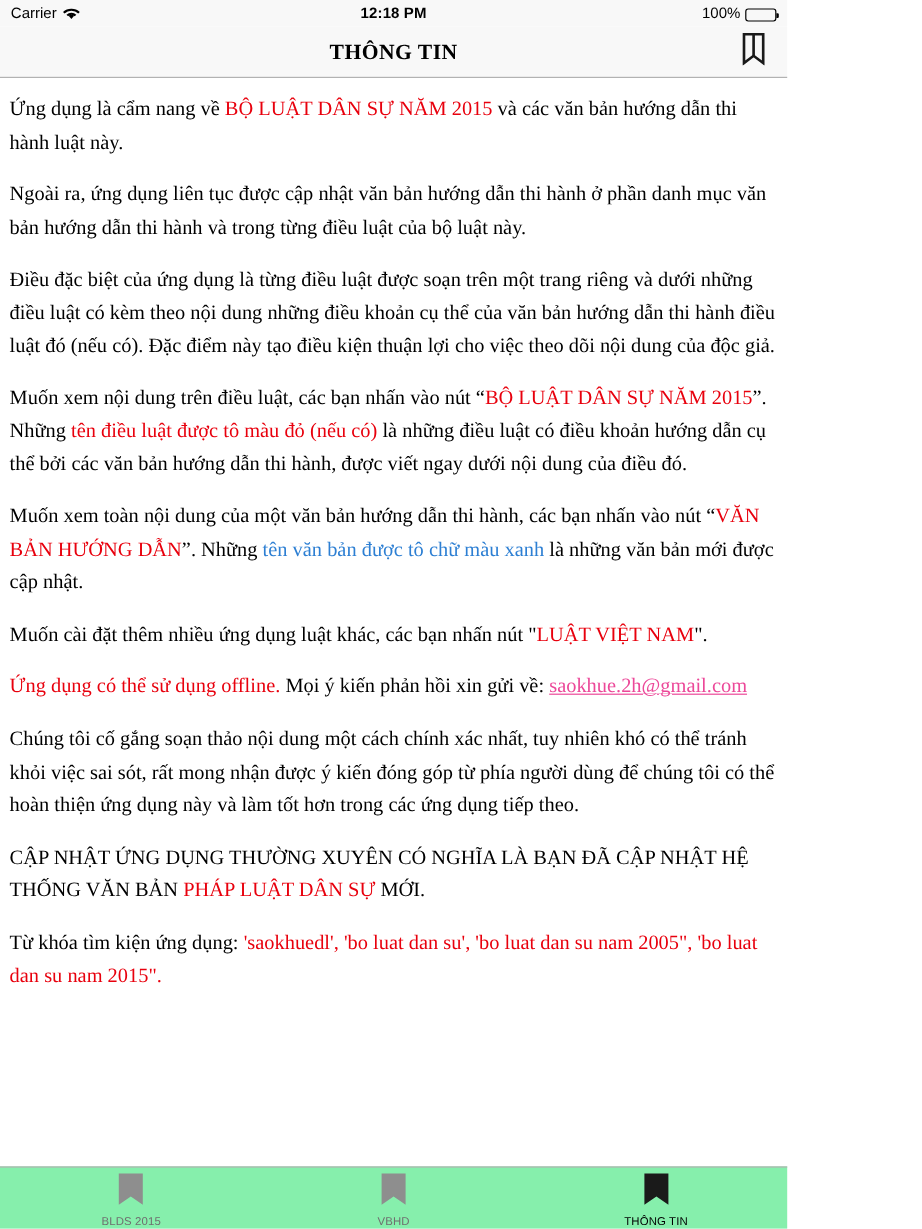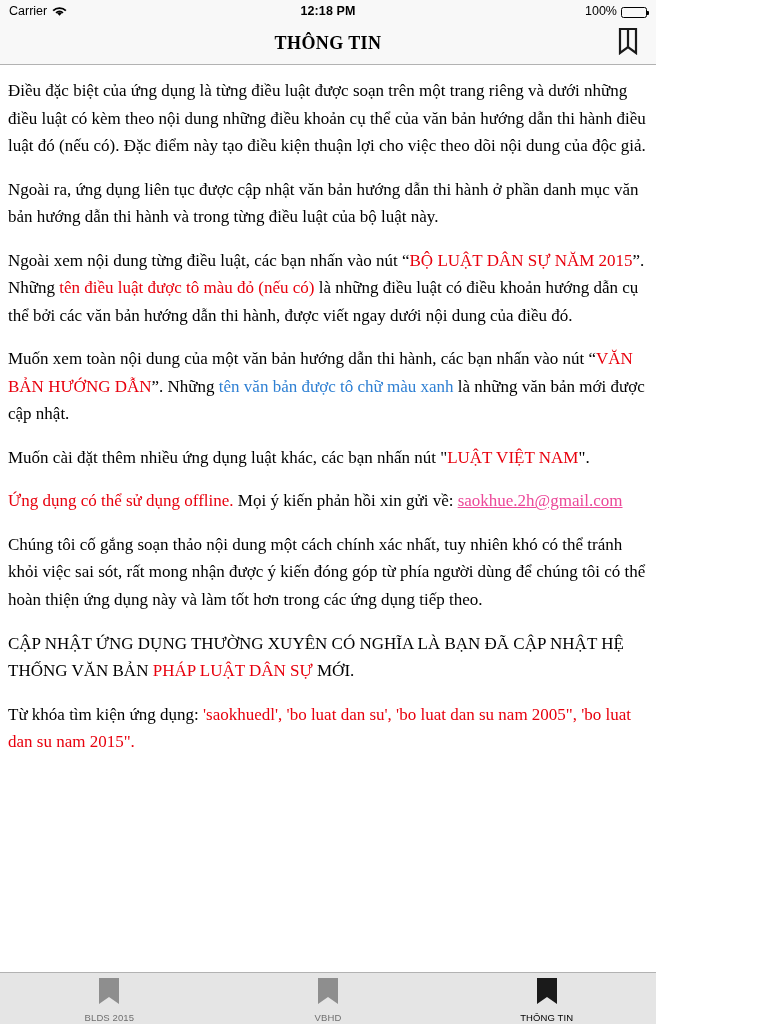--- a/index.html
+++ b/index.html
@@ -126,21 +126,21 @@
   .blue { color: #2d7fd3; margin-top: 40px; }
   .link {
     color: #ec4899;
     text-decoration: underline;
   }
 
   
   .tab-bar {
     flex: 0 0 52px;
     height: 52px;
-    background: #e5e5e5;
+    background: #86efac;
     border-top: 1px solid #b2b2b2;
     display: flex;
     align-items: stretch;
   }
   .tab-item {
     flex: 1 1 0;
     display: flex;
     flex-direction: column;
     align-items: center;
     justify-content: center;
@@ -187,27 +187,30 @@
         <svg width="24" height="28" viewBox="0 0 24 28">
           <path d="M4 2 h16 v24 l-8 -6 l-8 6 z" fill="none" stroke="#1a1a1a" stroke-width="2.2"></path>
           <line x1="12" y1="2" x2="12" y2="20" stroke="#1a1a1a" stroke-width="2.2"></line>
         </svg>
       </span>
     </div>
   </div>
 
   <div class="content">
 
+    <p class="para">
+      <span>Ứng dụng là cẩm nang về </span><span class="red">BỘ LUẬT DÂN SỰ NĂM 2015</span><span> và các văn bản hướng dẫn thi hành luật này.</span>
+    </p>
+
+    <p class="para">Ngoài ra, ứng dụng liên tục được cập nhật văn bản hướng dẫn thi hành ở phần danh mục văn bản hướng dẫn thi hành và trong từng điều luật của bộ luật này.</p>
 
     <p class="para">Điều đặc biệt của ứng dụng là từng điều luật được soạn trên một trang riêng và dưới những điều luật có kèm theo nội dung những điều khoản cụ thể của văn bản hướng dẫn thi hành điều luật đó (nếu có). Đặc điểm này tạo điều kiện thuận lợi cho việc theo dõi nội dung của độc giả.</p>
 
-    <p class="para">Ngoài ra, ứng dụng liên tục được cập nhật văn bản hướng dẫn thi hành ở phần danh mục văn bản hướng dẫn thi hành và trong từng điều luật của bộ luật này.</p>
-
-    <p class="para">
-      <span>Ngoài xem nội dung từng điều luật, các bạn nhấn vào nút “</span><span class="red">BỘ LUẬT DÂN SỰ NĂM 2015</span><span>”. Những </span><span class="red">tên điều luật được tô  màu đỏ (nếu có)</span><span> là những điều luật có điều khoản hướng dẫn cụ thể bởi các văn bản hướng dẫn thi hành, được viết ngay dưới nội dung của điều đó.</span>
+    <p class="para">
+      <span>Muốn xem nội dung trên điều luật, các bạn nhấn vào nút “</span><span class="red">BỘ LUẬT DÂN SỰ NĂM 2015</span><span>”. Những </span><span class="red">tên điều luật được tô  màu đỏ (nếu có)</span><span> là những điều luật có điều khoản hướng dẫn cụ thể bởi các văn bản hướng dẫn thi hành, được viết ngay dưới nội dung của điều đó.</span>
     </p>
 
     <p class="para">
       <span>Muốn xem toàn nội dung của một văn bản hướng dẫn thi hành, các bạn nhấn vào nút “</span><span class="red">VĂN BẢN HƯỚNG DẪN</span><span>”. Những </span><span class="blue">tên văn bản được tô chữ màu xanh</span><span> là những văn bản mới được cập nhật.</span>
     </p>
 
     <p class="para">
       <span>Muốn cài đặt thêm nhiều ứng dụng luật khác, các bạn nhấn nút "</span><span class="red">LUẬT VIỆT NAM</span><span>".</span>
     </p>
 

